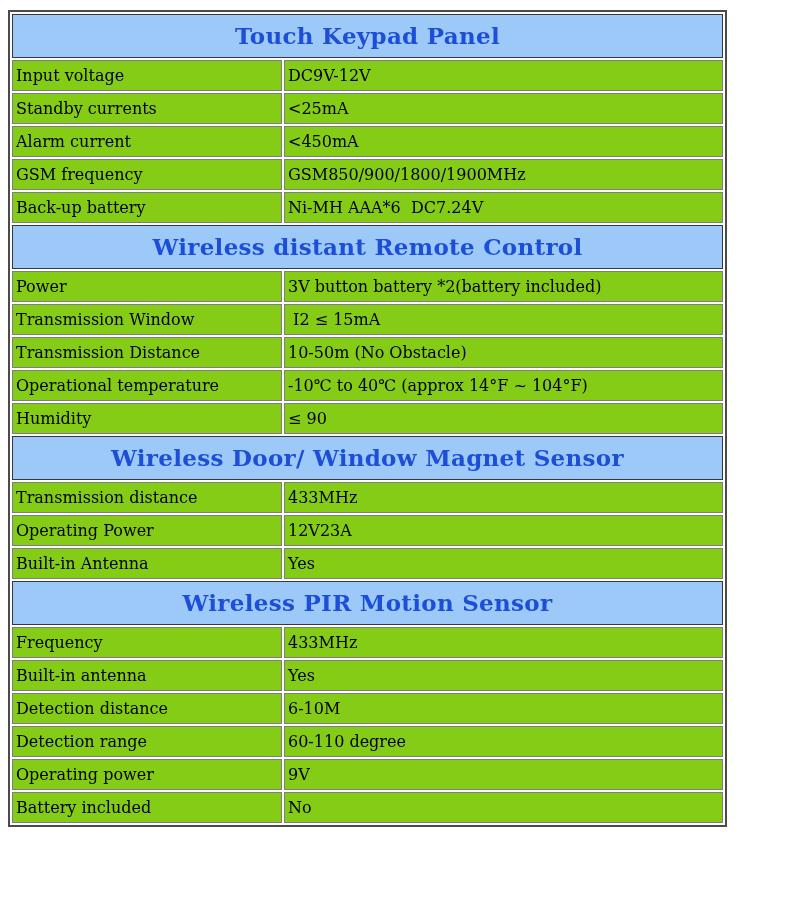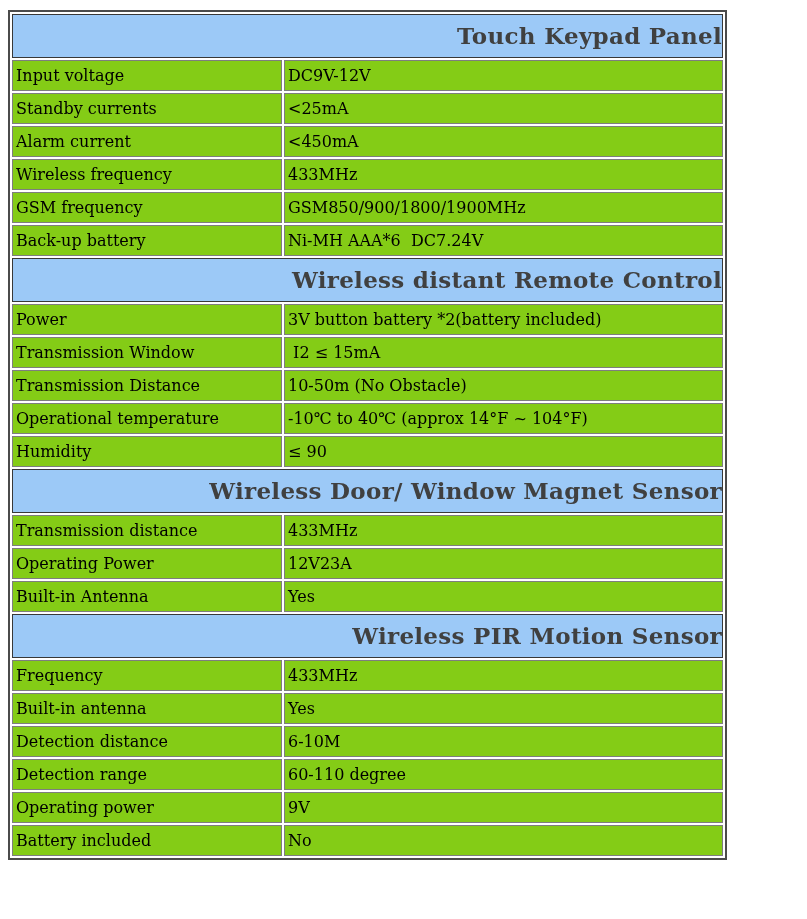--- a/index.html
+++ b/index.html
@@ -33,25 +33,25 @@
     color: #000000;
     padding: 4px 4px 4px 3px;
     overflow: hidden;
     white-space: pre-wrap;
     vertical-align: middle;
     background: #84cc16;
   }
   td.sec {
     background: #9cc9f7;
     border: 1px solid #383838;
-    text-align: right;
+    text-align: center;
     font-weight: bold;
     font-size: 23px;
     line-height: 28px;
-    color: #404040;
+    color: #1d4ed8;
     padding: 7px 0;
     letter-spacing: 0.3px;
   }
 </style>
 </head>
 <body>
 
 <div class="page">
   <table class="spec-table">
     <colgroup>
@@ -67,24 +67,20 @@
         <td class="lbl">Input voltage</td>
         <td class="val">DC9V-12V</td>
       </tr>
       <tr>
         <td class="lbl">Standby currents</td>
         <td class="val">&lt;25mA</td>
       </tr>
       <tr>
         <td class="lbl">Alarm current</td>
         <td class="val">&lt;450mA</td>
-      </tr>
-      <tr>
-        <td class="lbl">Wireless frequency</td>
-        <td class="val">433MHz</td>
       </tr>
       <tr>
         <td class="lbl">GSM frequency</td>
         <td class="val">GSM850/900/1800/1900MHz</td>
       </tr>
       <tr>
         <td class="lbl">Back-up battery</td>
         <td class="val">Ni-MH AAA*6 &nbsp;DC7.24V</td>
       </tr>
 

